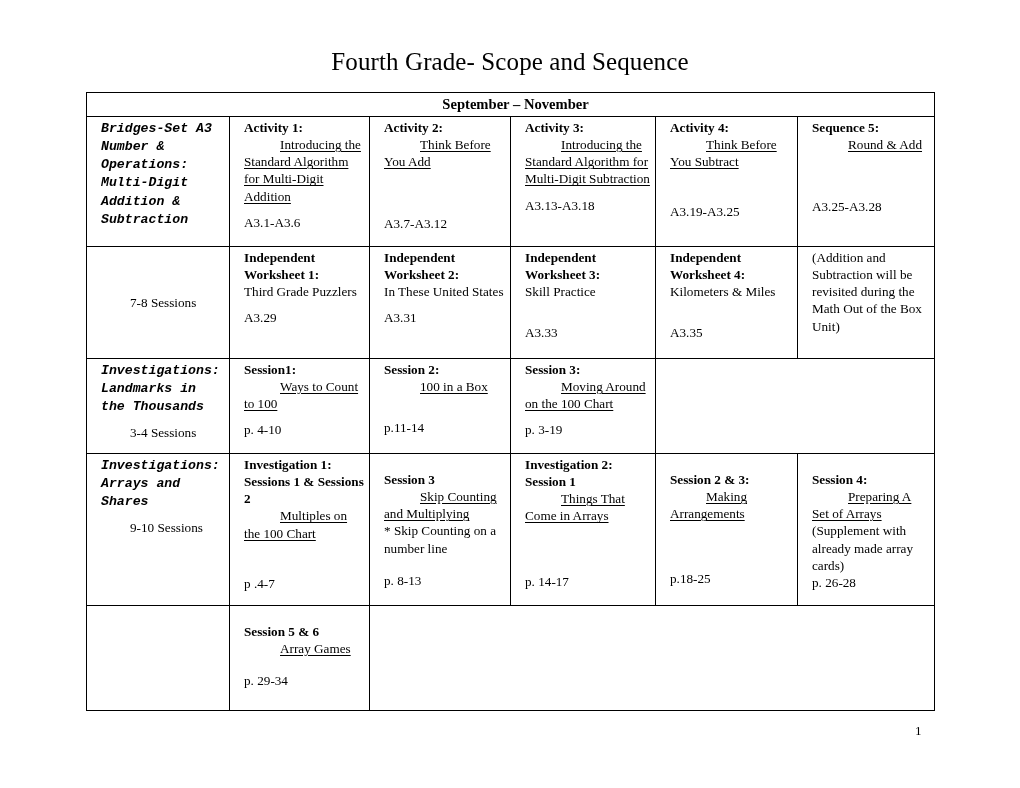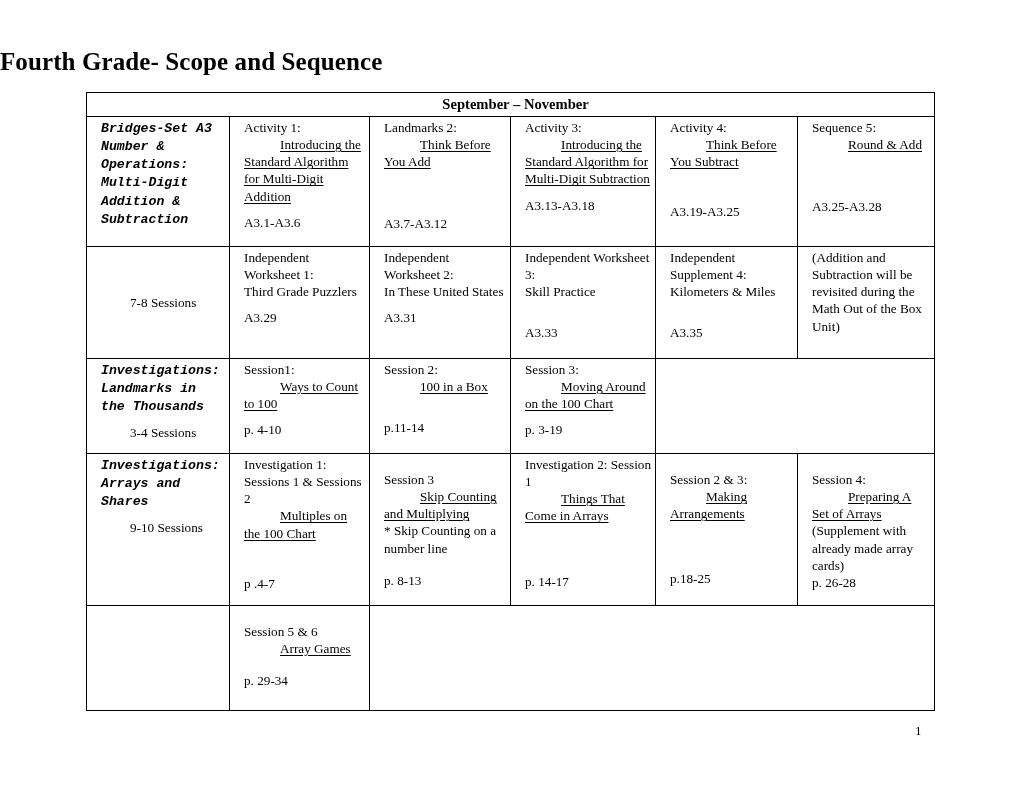--- a/index.html
+++ b/index.html
@@ -21,23 +21,23 @@
     left: 0; top: 0;
     width: 1020px;
     height: 788px;
   }
 
   .doc-title {
     position: absolute;
     left: 0;
     top: 48px;
     width: 1020px;
-    text-align: left;
+    text-align: center;
     font-size: 25px;
-    font-weight: bold;
+    font-weight: normal;
     letter-spacing: 0.1px;
     line-height: 1.1;
   }
 
   table.scope {
     position: absolute;
     left: 86px;
     top: 92px;
     width: 848px;
     border-collapse: collapse;
@@ -67,21 +67,21 @@
   col.c4 { width: 145px; }
   col.c5 { width: 142px; }
   col.c6 { width: 137px; }
 
   .unit-label {
     font-weight: bold;
     font-style: italic;
     font-family: Liberation Mono, monospace;
   }
   .heading {
-    font-weight: normal;
+    font-weight: bold;
   }
   .ul {
     text-decoration: underline;
     text-underline-offset: 1.5px;
     margin-left: 36px;
   }
   .plain { }
   .spacer-sm { height: 9px; }
   .spacer-md { height: 15px; }
   .spacer-xl { height: 33px; }
@@ -124,21 +124,21 @@
         <td style="height:125px">
           <span class="unit-label">Bridges-Set A3 Number &amp; Operations: Multi-Digit Addition &amp; Subtraction</span>
         </td>
         <td>
           <span class="heading">Activity 1:</span><br>
           <span class="ul">Introducing the Standard Algorithm for Multi-Digit Addition</span>
           <div class="spacer-sm"></div>
           <span class="plain">A3.1-A3.6</span>
         </td>
         <td>
-          <span class="heading">Landmarks 2:</span><br>
+          <span class="heading">Activity 2:</span><br>
           <span class="ul">Think Before You Add</span>
           <div class="spacer-xxl"></div>
           <span class="plain">A3.7-A3.12</span>
         </td>
         <td>
           <span class="heading">Activity 3:</span><br>
           <span class="ul">Introducing the Standard Algorithm for Multi-Digit Subtraction</span>
           <div class="spacer-sm"></div>
           <span class="plain">A3.13-A3.18</span>
         </td>
@@ -174,21 +174,21 @@
           <span class="plain">A3.31</span>
         </td>
         <td>
           <span class="heading">Independent Worksheet 3:</span><br>
           <span class="plain">Skill Practice</span>
           <div class="spacer-md"></div>
           <div class="spacer-sm"></div>
           <span class="plain">A3.33</span>
         </td>
         <td>
-          <span class="heading">Independent Supplement 4:</span><br>
+          <span class="heading">Independent Worksheet 4:</span><br>
           <span class="plain">Kilometers &amp; Miles</span>
           <div class="spacer-md"></div>
           <div class="spacer-sm"></div>
           <span class="plain">A3.35</span>
         </td>
         <td>
           <span class="plain">(Addition and Subtraction will be revisited during the Math Out of the Box Unit)</span>
         </td>
       </tr>
 

